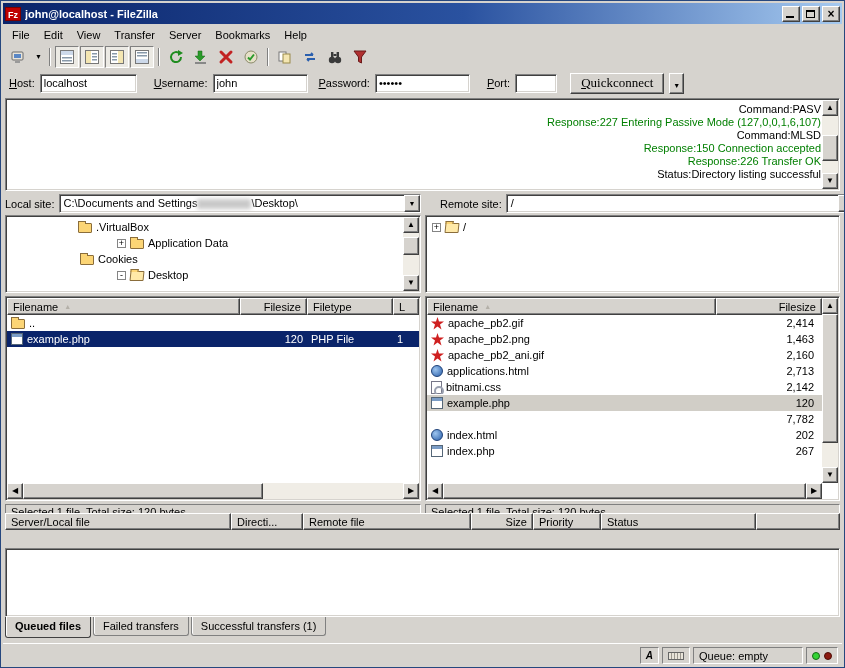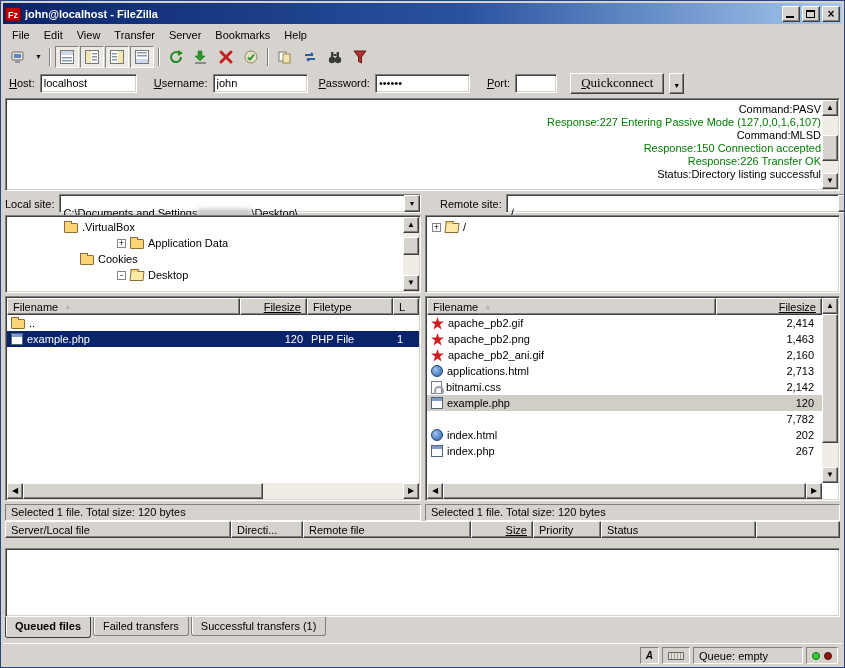--- a/index.html
+++ b/index.html
@@ -59,21 +59,21 @@
   .sbtn { position:absolute; width:16px; height:16px; background:#d6d3ce; border:1px solid;
     border-color:#fff #404040 #404040 #fff; box-shadow: inset -1px -1px 0 #808080;
     font-size:8px; line-height:14px; text-align:center; color:#000; }
   .sthumb { position:absolute; background:#d6d3ce; border:1px solid;
     border-color:#fff #404040 #404040 #fff; box-shadow: inset -1px -1px 0 #808080; }
 
   
   .siterow { position:absolute; top:193px; height:19px; display:flex; align-items:center; gap:4px; }
   .combo { flex:1; height:19px; display:flex; background:#fff; border:1px solid;
     border-color:#808080 #fff #fff #808080; box-shadow: inset 1px 1px 0 #404040, inset -1px -1px 0 #d6d3ce; }
-  .combo-text { flex:1; padding:12px 4px; white-space:nowrap; overflow:hidden; }
+  .combo-text { flex:1; padding:2px 4px; white-space:nowrap; overflow:hidden; }
   .combo-btn { width:16px; background:#d6d3ce; border:1px solid; border-color:#fff #404040 #404040 #fff;
     box-shadow: inset -1px -1px 0 #808080; font-size:7px; text-align:center; line-height:15px; }
   .redacted { display:inline-block; width:54px; height:10px; background:#c9c9c9; filter:blur(2px); vertical-align:middle; }
 
   
   .tree { position:absolute; top:214px; height:78px; overflow:hidden; }
   .tree-inner { position:absolute; inset:2px 18px 2px 2px; padding-top:1px; }
   .trow { height:16px; display:flex; align-items:center; white-space:nowrap; }
   .expander { display:inline-block; width:9px; height:9px; border:1px solid #848484; background:#fff;
     font-size:9px; line-height:7px; text-align:center; margin-right:4px; flex:none; }
@@ -92,34 +92,34 @@
   .ic-css::before { content:""; position:absolute; left:2px; top:4px; width:6px; height:6px;
     border-radius:50%; border:2px solid #9aa0b0; }
   .ic-ico { width:12px; height:12px; border:1px solid #666;
     background:conic-gradient(#d24040 0 25%, #3f9a3f 0 50%, #3a5fc0 0 75%, #e0c22a 0); }
 
   
   .listbox { position:absolute; top:295px; height:205px; }
   .lhead { position:absolute; top:1px; left:1px; height:17px; display:flex; }
   .hcell { height:17px; background:#d6d3ce; border:1px solid; border-color:#fff #404040 #404040 #fff;
     box-shadow: inset -1px -1px 0 #808080; padding:1px 5px; white-space:nowrap; overflow:hidden; display:flex; align-items:center; }
-  .hcell.num { justify-content:flex-end;text-decoration:underline; }
+  .hcell.num { justify-content:flex-end; }
   .sortarrow { font-size:7px; color:#b4b0a8; margin-left:6px; }
   .rows { position:absolute; top:18px; bottom:17px; left:1px; background:#fff; overflow:hidden; }
   .lrow { height:16px; display:flex; align-items:center; white-space:nowrap; }
   .lrow.selblue { background:#0a246a; color:#fff; }
   .lrow.selgray { background:#d1cec7; color:#000; }
   .cell { padding:0 4px; overflow:hidden; white-space:nowrap; flex:none; display:flex; align-items:center; }
   .cell.num { justify-content:flex-end; }
 
   .statusline { position:absolute; top:503px; height:17px; line-height:15px; padding-left:5px;
     border:1px solid; border-color:#808080 #fff #fff #808080; background:#d6d3ce; }
 
   
-  .queuehead { position:absolute; top:512px; left:4px; height:18px; display:flex;margin-top:8px; }
+  .queuehead { position:absolute; top:512px; left:4px; height:18px; display:flex; }
   .queuebody { position:absolute; top:547px; left:4px; height:69px; }
   .tabsrow { position:absolute; top:616px; left:4px; height:21px; display:flex; gap:2px; }
   .tab { height:19px; padding:3px 9px 0; background:#d6d3ce; border:1px solid #808080; border-top:none;
     border-radius:0 0 3px 3px; box-shadow: inset 1px 0 0 #fff; }
   .tab.active { font-weight:bold; height:21px; border-color:#404040; box-shadow: inset 1px 0 0 #fff; background:#d6d3ce; }
 
   
   .statusbar { position:absolute; left:2px; right:2px; top:642px; height:24px; border-top:1px solid #fff;
     display:flex; align-items:center; justify-content:flex-end; gap:3px; padding:0 4px; }
   .sb-panel { height:17px; display:flex; align-items:center; padding:0 5px; gap:4px;
@@ -299,21 +299,21 @@
   <div class="siterow" style="left:439px; width:415px;">
     <span>Remote site:</span>
     <div class="combo">
       <span class="combo-text">/</span>
       <span class="combo-btn">▼</span>
     </div>
   </div>
 
   <div class="tree field" style="left:4px; width:416px;">
     <div class="tree-inner">
-      <div class="trow" style="padding-left:56px">
+      <div class="trow" style="padding-left:70px">
           <span class="ic ic-folder"></span>
           <span>.VirtualBox</span>
         </div>
       <div class="trow" style="padding-left:109px">
           <span class="expander">+</span>
           <span class="ic ic-folder"></span>
           <span>Application Data</span>
         </div>
       <div class="trow" style="padding-left:72px">
           <span class="ic ic-folder"></span>

